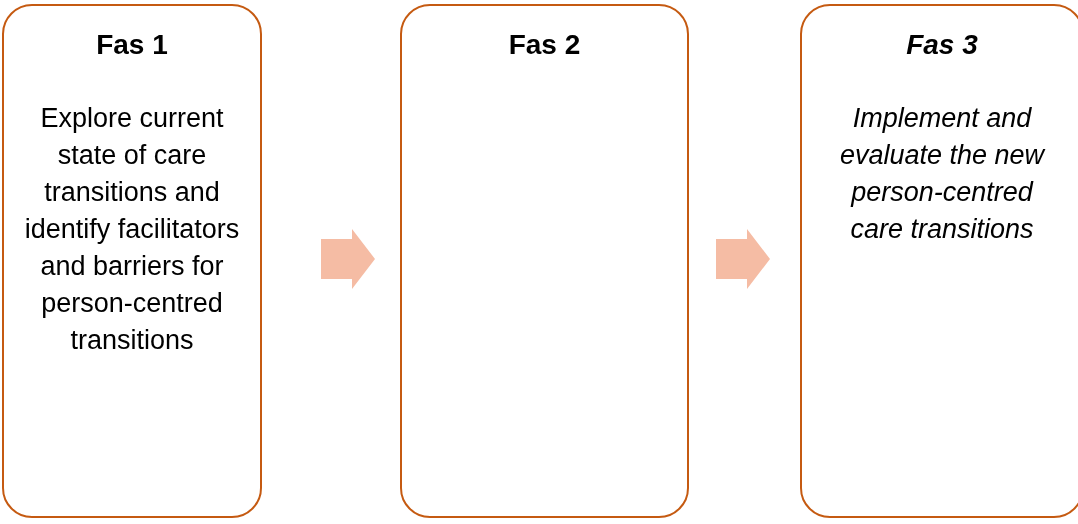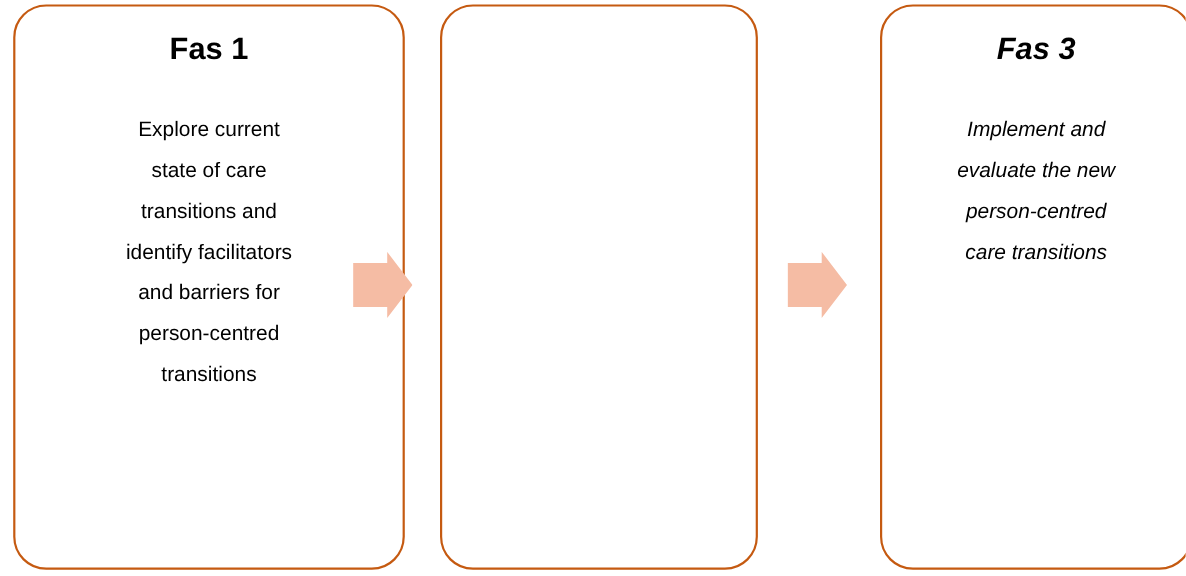--- a/index.html
+++ b/index.html
@@ -20,32 +20,32 @@
     position: absolute;
     top: 4px;
     height: 514px;
     box-sizing: border-box;
     border: 2px solid var(--border, #C55A11);
     border-radius: 30px;
     background: #ffffff;
     text-align: center;
     padding: 0 4px;
   }
-  .box1 { left: 12px;   width: 356px; }
+  .box1 { left: 2px;   width: 260px; }
   .box2 { left: 400px; width: 289px; }
   .box3 { left: 800px; width: 284px; font-style: italic; }
   .phase-title {
     margin-top: 20px;
     font-weight: bold;
     font-size: 28px;
     line-height: 37px;
   }
   .phase-body {
     margin-top: 37px;
-    font-size: 19px;
+    font-size: 27px;
     line-height: 37px;
     white-space: pre-line;
   }
   .arrow {
     position: absolute;
     top: 229px;
     width: 54px;
     height: 60px;
   }
   .arrow1 { left: 321px; }
@@ -65,20 +65,21 @@
 and barriers for
 person-centred
 transitions</div>
   </div>
 
   <svg class="arrow arrow1" viewBox="0 0 54 60" aria-hidden="true">
     <polygon points="0,10 31,10 31,0 54,30 31,60 31,50 0,50" fill="#F5BCA4"></polygon>
   </svg>
 
   <div class="phase-box box2">
+    <div class="phase-title">Fas 2</div>
   </div>
 
   <svg class="arrow arrow2" viewBox="0 0 54 60" aria-hidden="true">
     <polygon points="0,10 31,10 31,0 54,30 31,60 31,50 0,50" fill="#F5BCA4"></polygon>
   </svg>
 
   <div class="phase-box box3">
     <div class="phase-title">Fas 3</div>
     <div class="phase-body">Implement and
 evaluate the new

